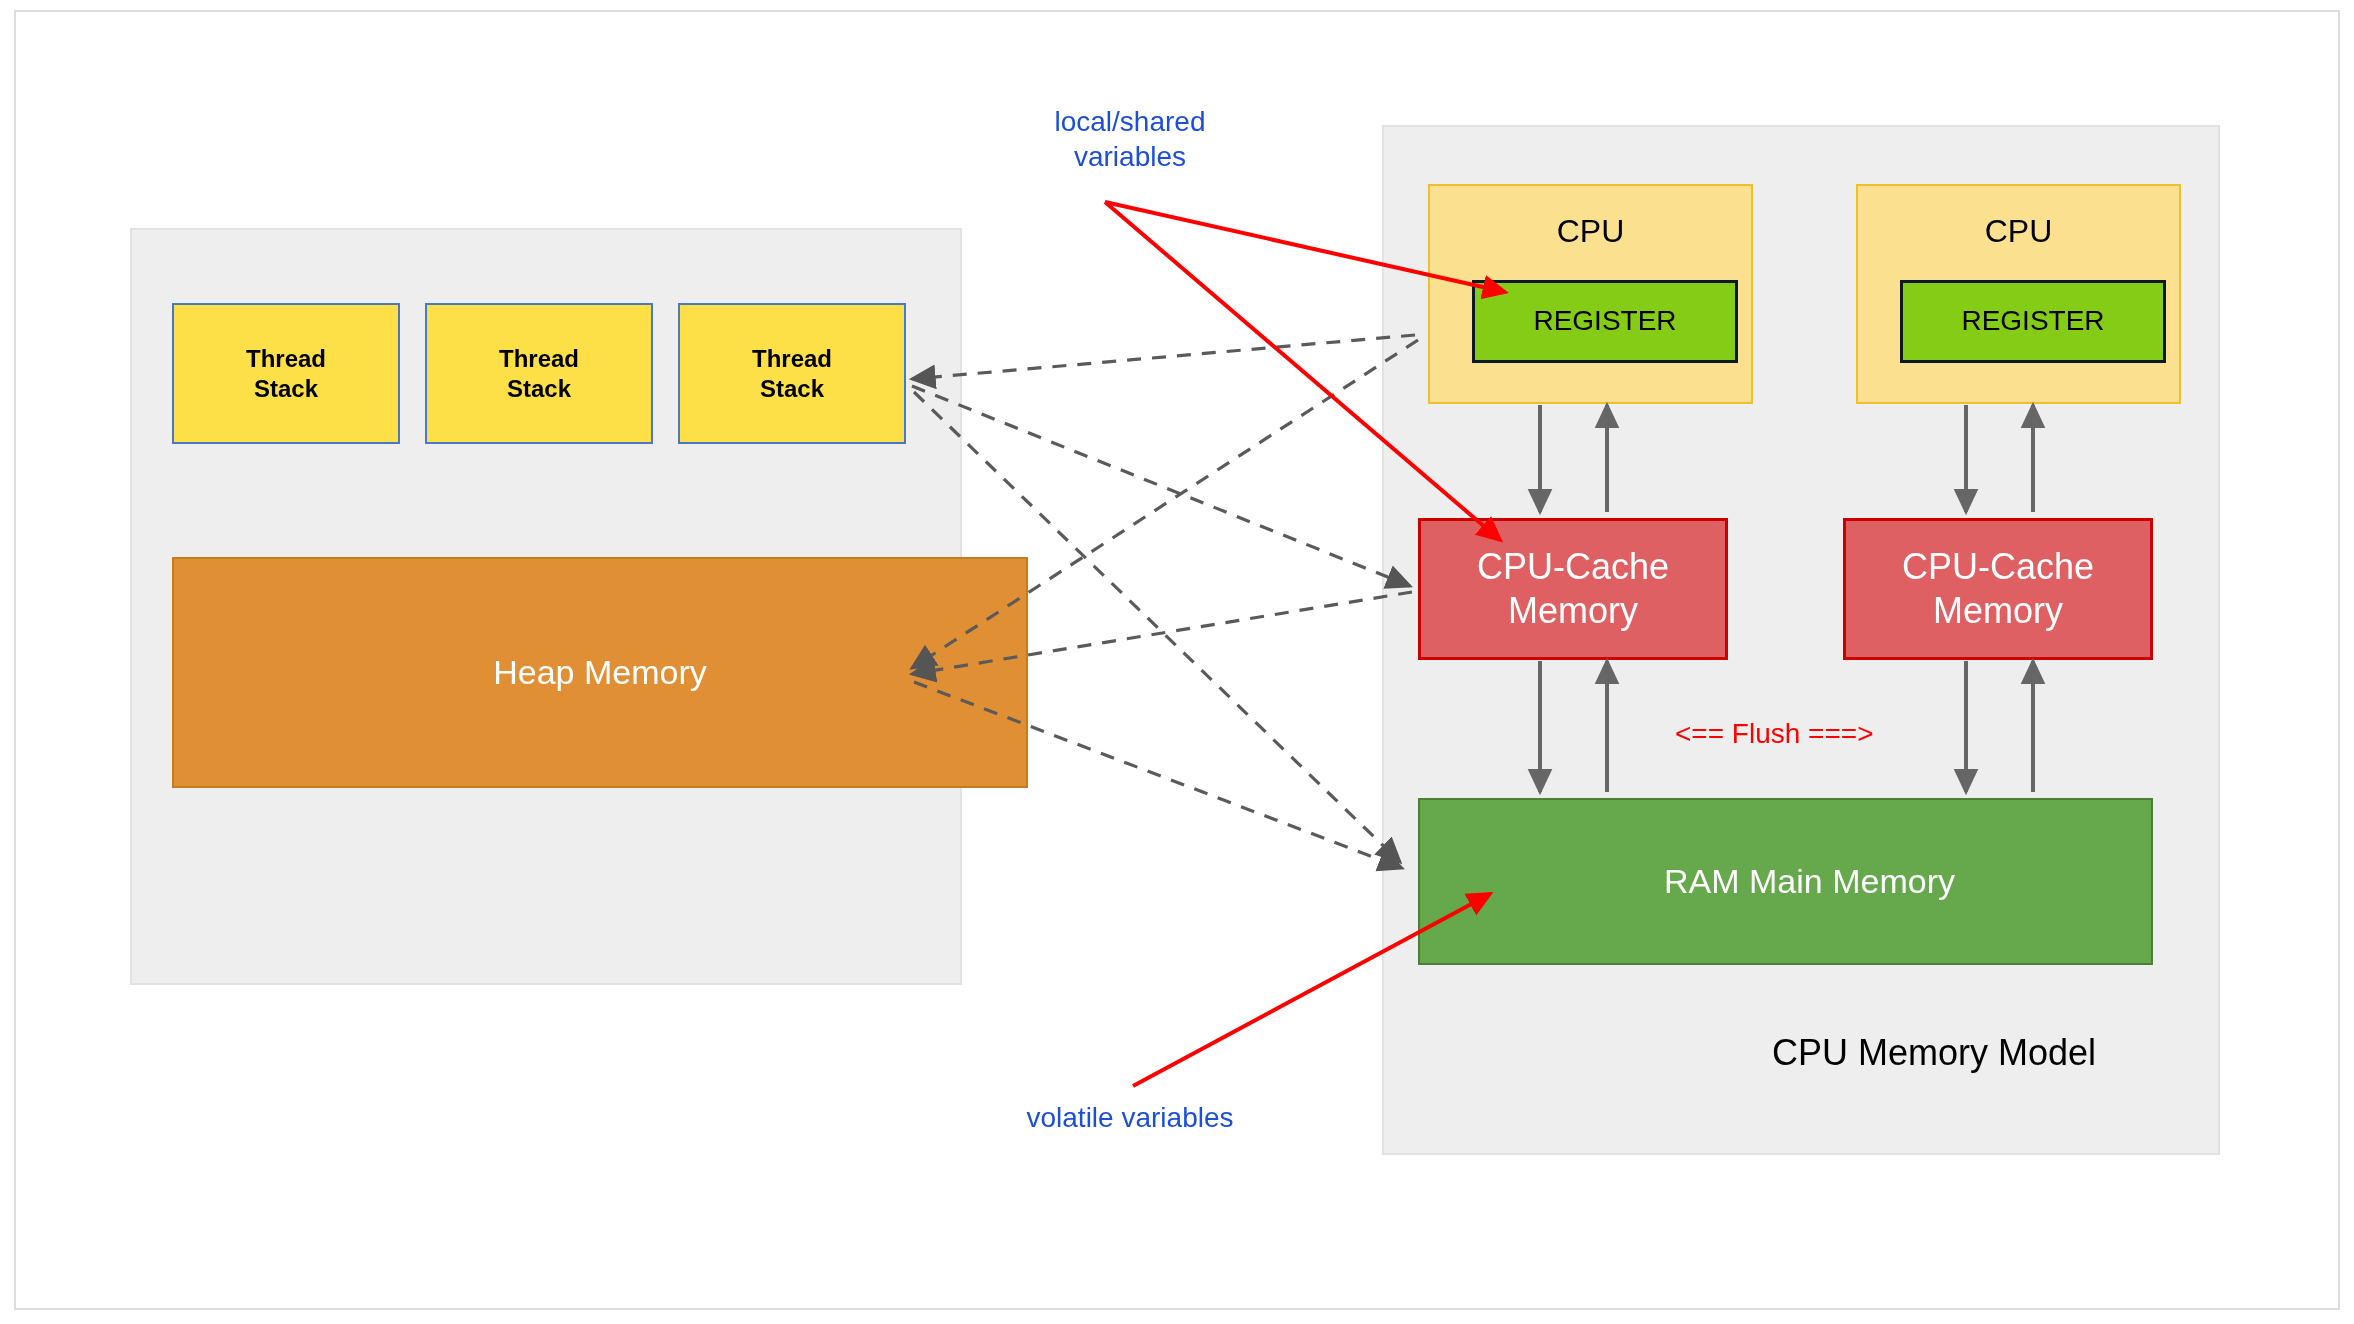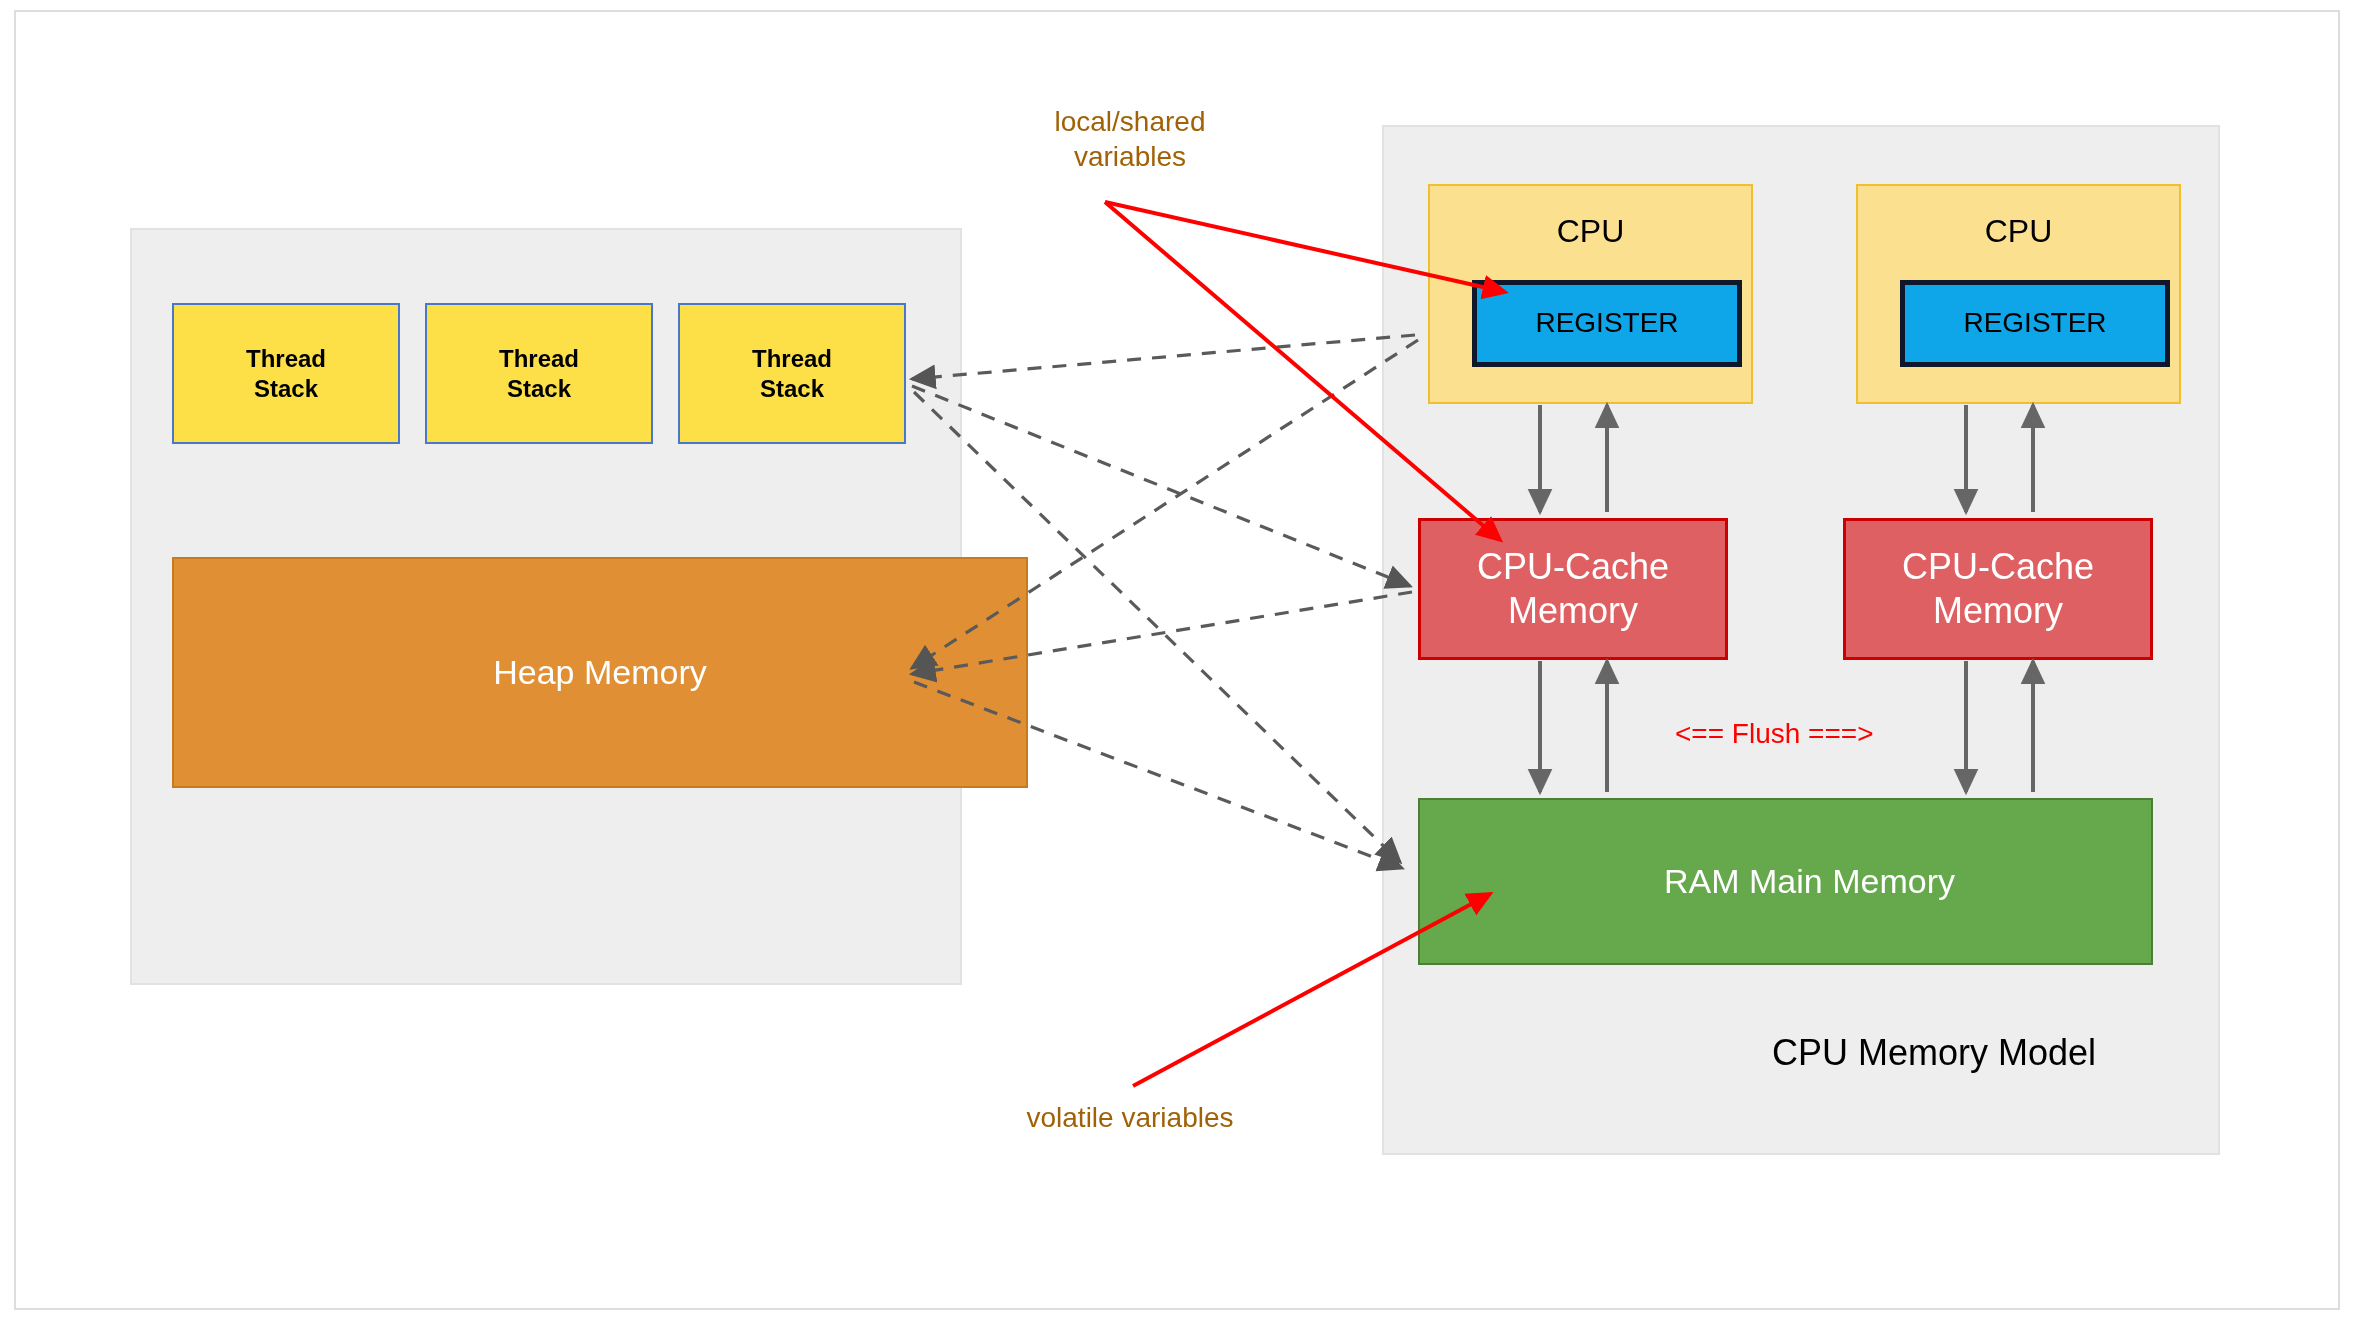--- a/index.html
+++ b/index.html
@@ -72,43 +72,43 @@
   .cpu-label {
     position: absolute;
     left: 0; right: 0;
     top: 26px;
     text-align: center;
     font-size: 32px;
     color: #000000;
   }
   .register {
     position: absolute;
-    background: #0ea5e9;
-    border: 5px solid #0f172a;
+    background: #84cc16;
+    border: 3px solid #0f172a;
     color: #000000;
     font-size: 28px;
     display: flex;
     align-items: center;
     justify-content: center;
   }
   .cache {
     background: #df6063;
     border: 3px solid #cc0000;
     color: #ffffff;
     font-size: 36px;
   }
   .ram {
     background: #66a84c;
     border: 2px solid #4a7f35;
     color: #ffffff;
     font-size: 34px;
   }
   .annot {
     position: absolute;
-    color: #a16207;
+    color: #1d4ed8;
     font-size: 28px;
     text-align: center;
     white-space: pre-line;
     line-height: 1.25;
   }
   .flush {
     position: absolute;
     color: #ff0000;
     font-size: 28px;
     white-space: nowrap;

